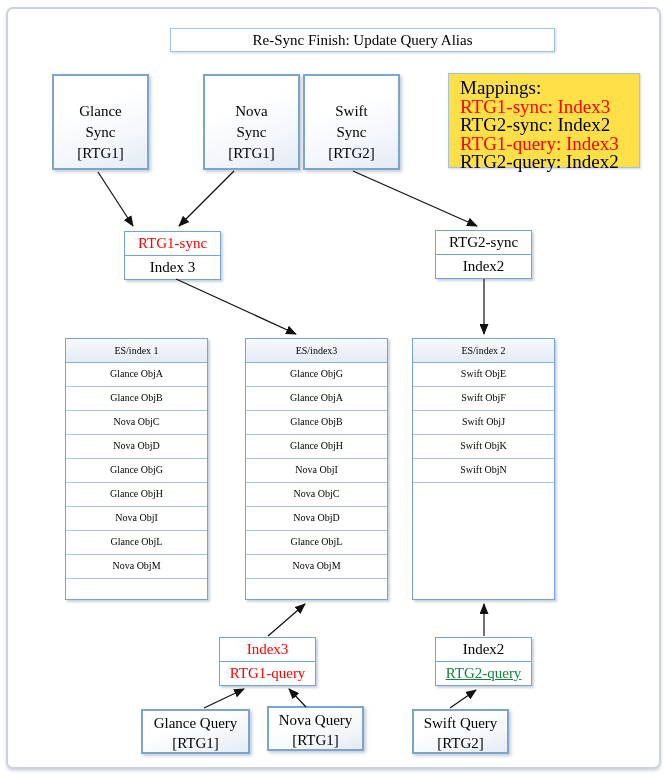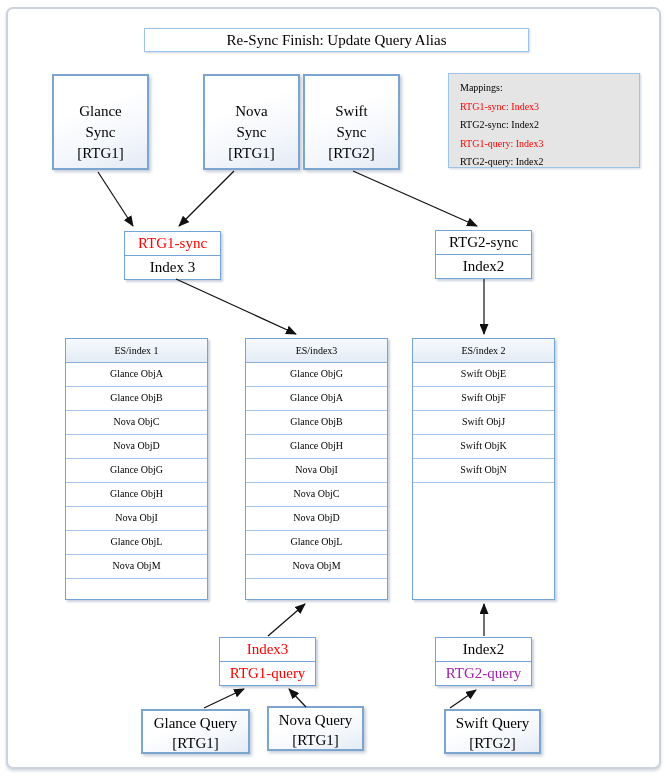--- a/index.html
+++ b/index.html
@@ -6,36 +6,36 @@
   #canvas{
     position:relative;width:669px;height:777px;background:#ffffff;overflow:hidden;
     font-family:"Liberation Serif","DejaVu Serif",serif;color:#000;
   }
   .frame{
     position:absolute;left:6px;top:7px;width:651px;height:758px;
     border:2px solid #ccd2da;border-radius:7px;background:#ffffff;
     box-shadow:0 2px 3px rgba(175,185,200,.55);
   }
   .title-box{
-    position:absolute;left:144px;top:28px;width:383px;height:22px;line-height:22px;
+    position:absolute;left:170px;top:28px;width:383px;height:22px;line-height:22px;
     text-align:center;font-size:15px;background:#ffffff;
     border:1px solid #9dc3e6;box-shadow:1px 1px 2px rgba(150,165,190,.45);
   }
   .node{
     position:absolute;text-align:center;font-size:15px;box-sizing:border-box;
     border:2px solid #7ba4cf;
     background:linear-gradient(160deg,#ffffff 35%,#f3f6fb 70%,#e4ebf5 100%);
     box-shadow:2px 2px 3px rgba(140,155,180,.5);
   }
   .sync{width:97px;height:96px;padding-top:25px;line-height:21px;}
   .query{width:97px;height:45px;padding-top:2px;line-height:20px;}
   .mappings{
     position:absolute;left:448px;top:73px;width:192px;height:95px;box-sizing:border-box;
-    border:1px solid #9dc3e6;background:#e5e5e5;box-shadow:1px 1px 2px rgba(150,165,190,.45);
-    font-size:10px;line-height:18.5px;padding:5px 0 0 11px;
+    border:1px solid #9dc3e6;background:#fde047;box-shadow:1px 1px 2px rgba(150,165,190,.45);
+    font-size:19px;line-height:18.5px;padding:5px 0 0 11px;
   }
   .alias{
     position:absolute;width:97px;box-sizing:border-box;background:#ffffff;
     border:1.5px solid #74a4d6;box-shadow:1.5px 1.5px 2px rgba(140,155,180,.45);
   }
   .alias .cell{height:23px;line-height:23px;text-align:center;font-size:15px;}
   .alias .cell + .cell{border-top:1.5px solid #74a4d6;}
   .tbl{
     position:absolute;top:338px;width:143px;height:262px;box-sizing:border-box;
     display:flex;flex-direction:column;background:#ffffff;
@@ -130,32 +130,32 @@
     <div class="row">Swift ObjN</div>
     <div class="row filler"></div>
   </div>
 
   <div class="alias" style="left:219px;top:637px;">
     <div class="cell" style="color: rgb(255, 0, 0);">Index3</div>
     <div class="cell" style="color: rgb(255, 0, 0);">RTG1-query</div>
   </div>
   <div class="alias" style="left:435px;top:637px;">
     <div class="cell" style="color: rgb(0, 0, 0);">Index2</div>
-    <div class="cell" style="color: #a21caf;">RTG2-query</div>
+    <div class="cell" style="color: #15803d; text-decoration: underline;">RTG2-query</div>
   </div>
 
   <div class="node query" style="left:141px;top:709px;width:109px;">
     <div>Glance Query</div>
     <div>[RTG1]</div>
   </div>
   <div class="node query" style="left:267px;top:706px;">
     <div>Nova Query</div>
     <div>[RTG1]</div>
   </div>
-  <div class="node query" style="left:412px;top:709px;margin-left:32px;">
+  <div class="node query" style="left:412px;top:709px;">
     <div>Swift Query</div>
     <div>[RTG2]</div>
   </div>
 
   <svg class="arrows" width="669" height="777" viewBox="0 0 669 777">
     <defs>
       <marker id="ah" markerWidth="11" markerHeight="9" refX="10" refY="4.5" orient="auto" markerUnits="userSpaceOnUse">
         <path d="M0,0 L11,4.5 L0,9 Z" fill="#111"></path>
       </marker>
     </defs>

